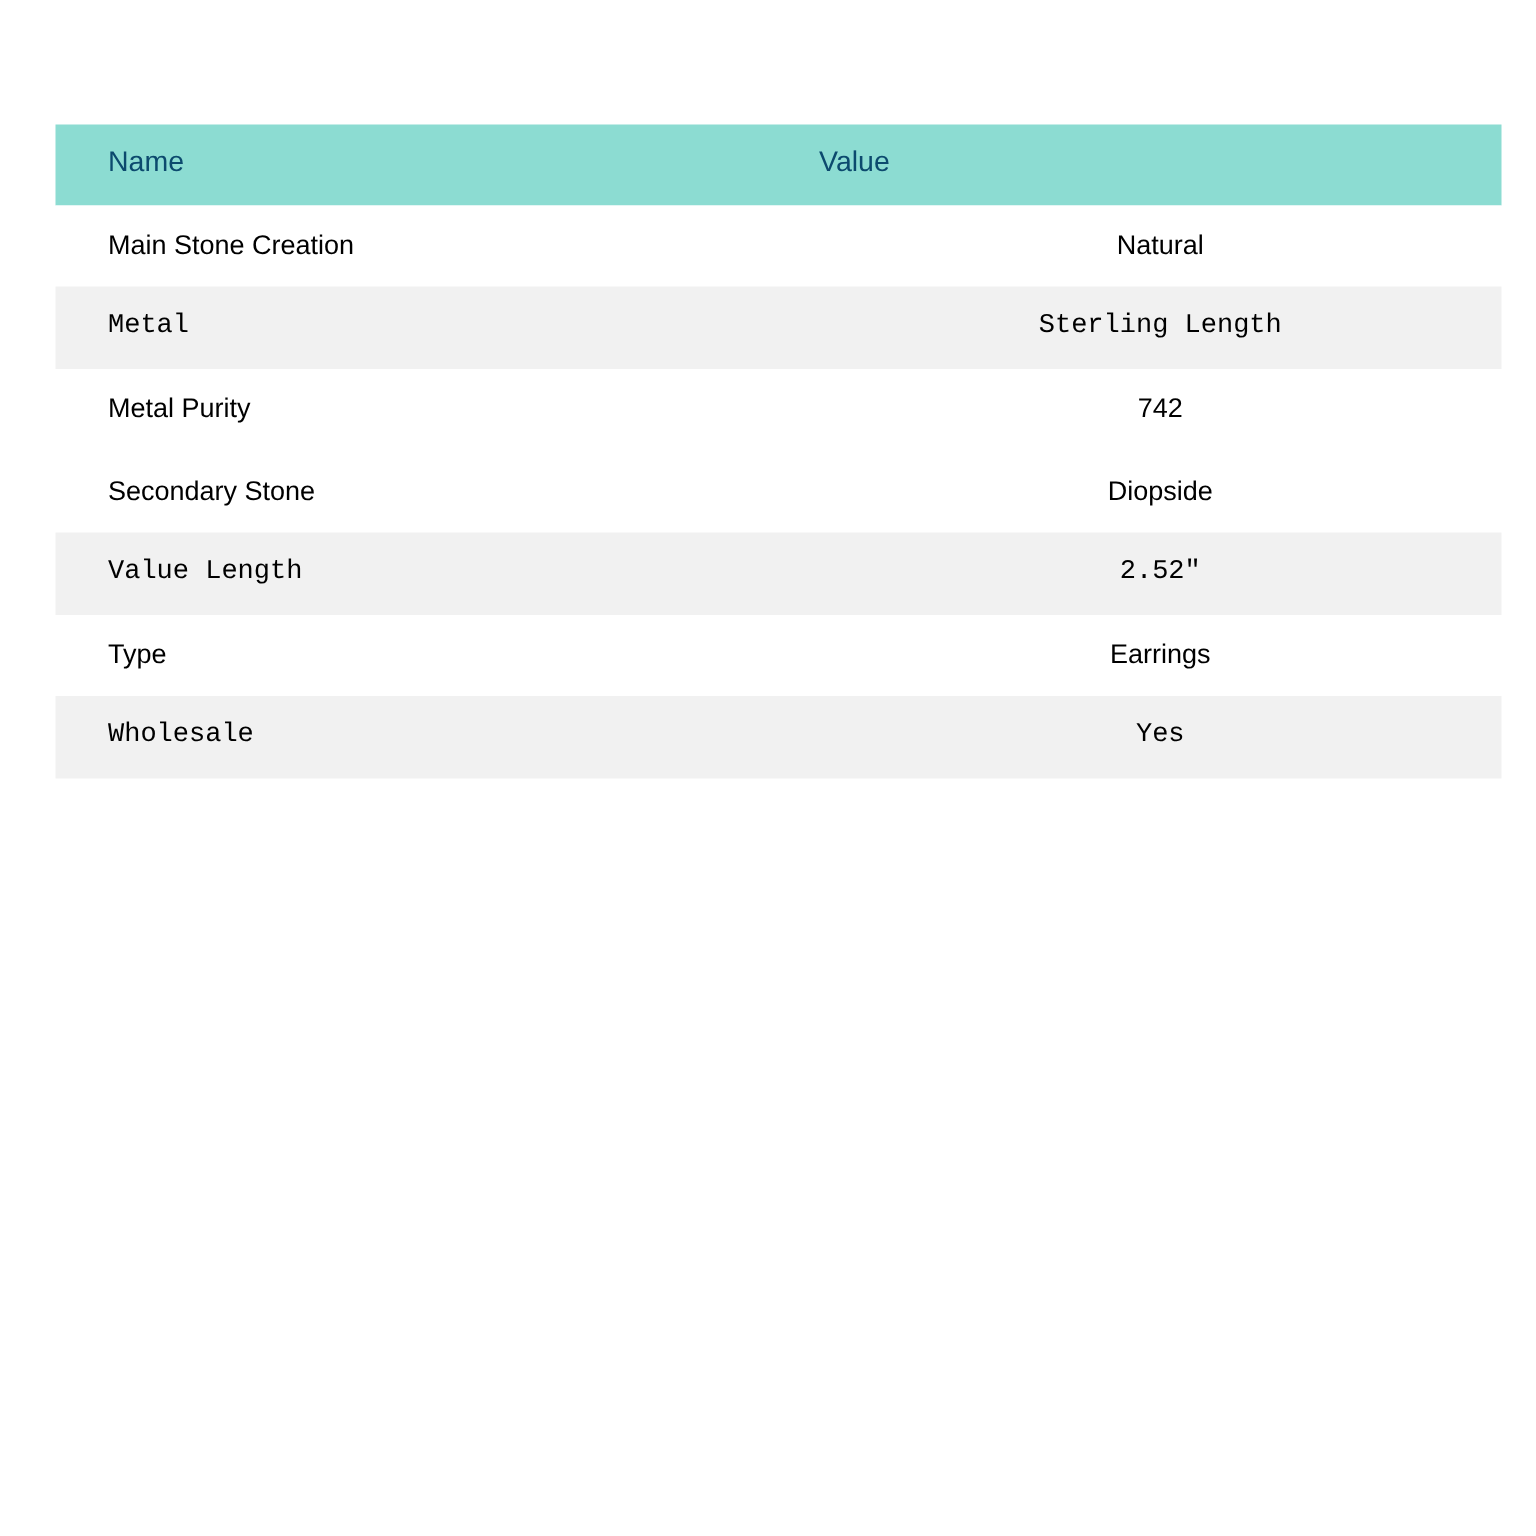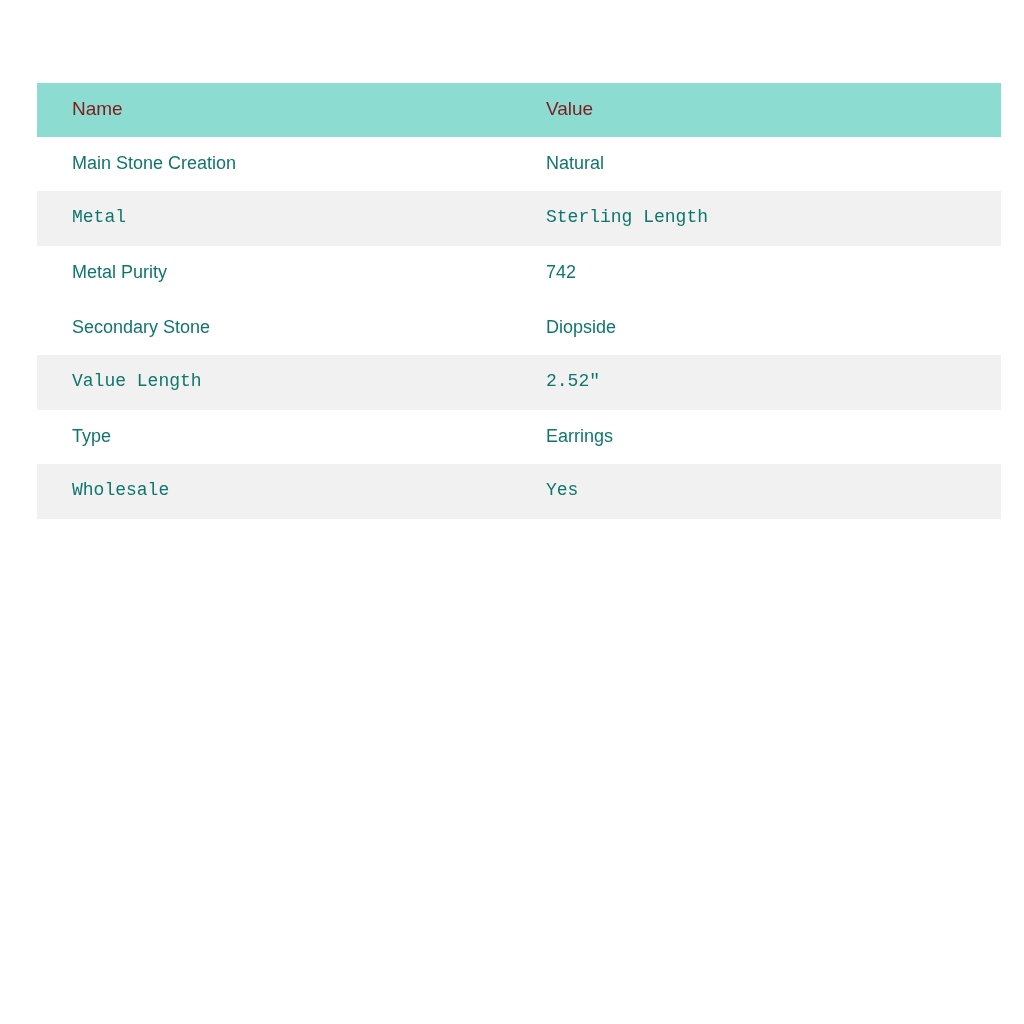--- a/index.html
+++ b/index.html
@@ -23,43 +23,44 @@
     top: 83px;
     width: 964px;
     border-collapse: collapse;
     table-layout: fixed;
   }
   .spec-table col.col-name { width: 487px; }
   .spec-table col.col-value { width: 477px; }
 
   .spec-table thead th {
     background: #8cdcd2;
-    color: #7f1d1d;
+    color: #0c4a6e;
     font-size: 19px;
     font-weight: 400;
     text-align: left;
     padding: 15px 0 16px 35px;
     border: none;
     line-height: 1.2;
   }
   .spec-table thead th.value-head {
     padding-left: 22px;
     margin-top: 29px;
   }
   .spec-table tbody td {
     font-size: 18px;
-    color: #0f766e;
+    color: #000000;
     font-weight: 400;
     padding: 16px 0 17px 35px;
     border: none;
     line-height: 1.2;
     vertical-align: middle;
   }
   .spec-table tbody td.value-cell {
     padding-left: 22px;
+    text-align: center;
   }
   .spec-table tbody tr.odd-row td {
     background: #ffffff;
   }
   .spec-table tbody tr.even-row td {
     background: #f1f1f1;
     font-family: Liberation Mono, monospace;
   }
 </style>
 </head>

